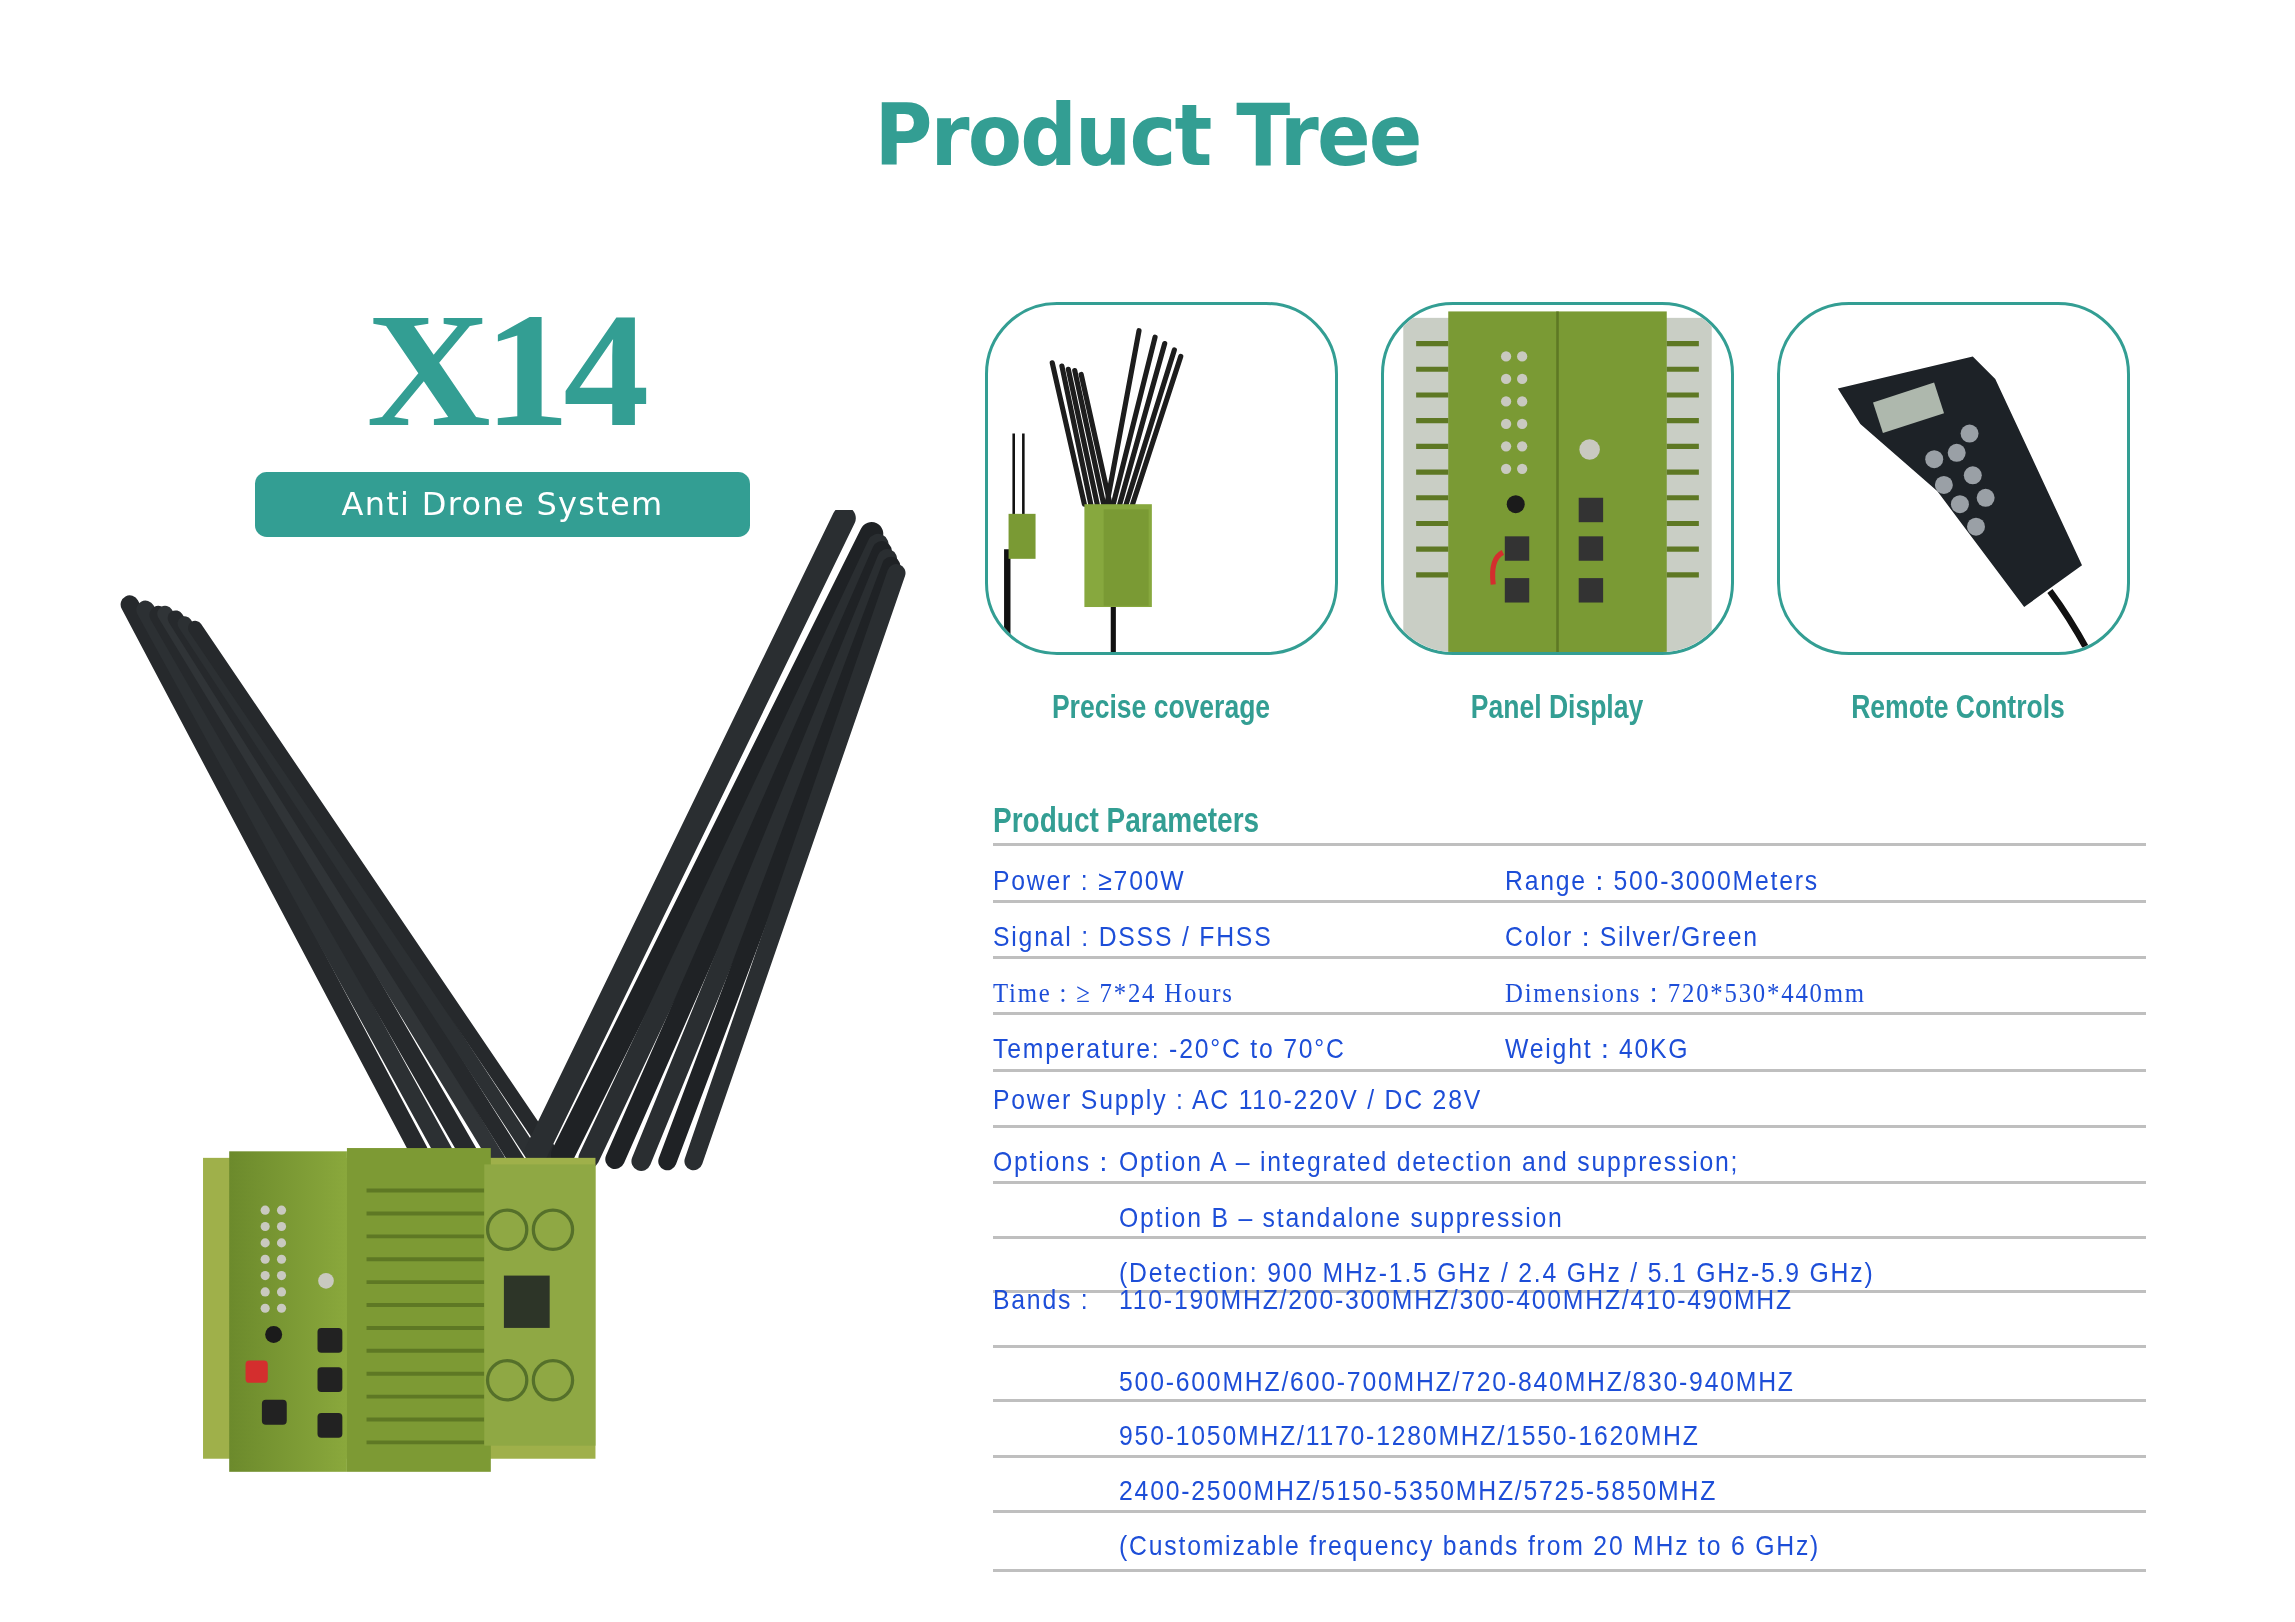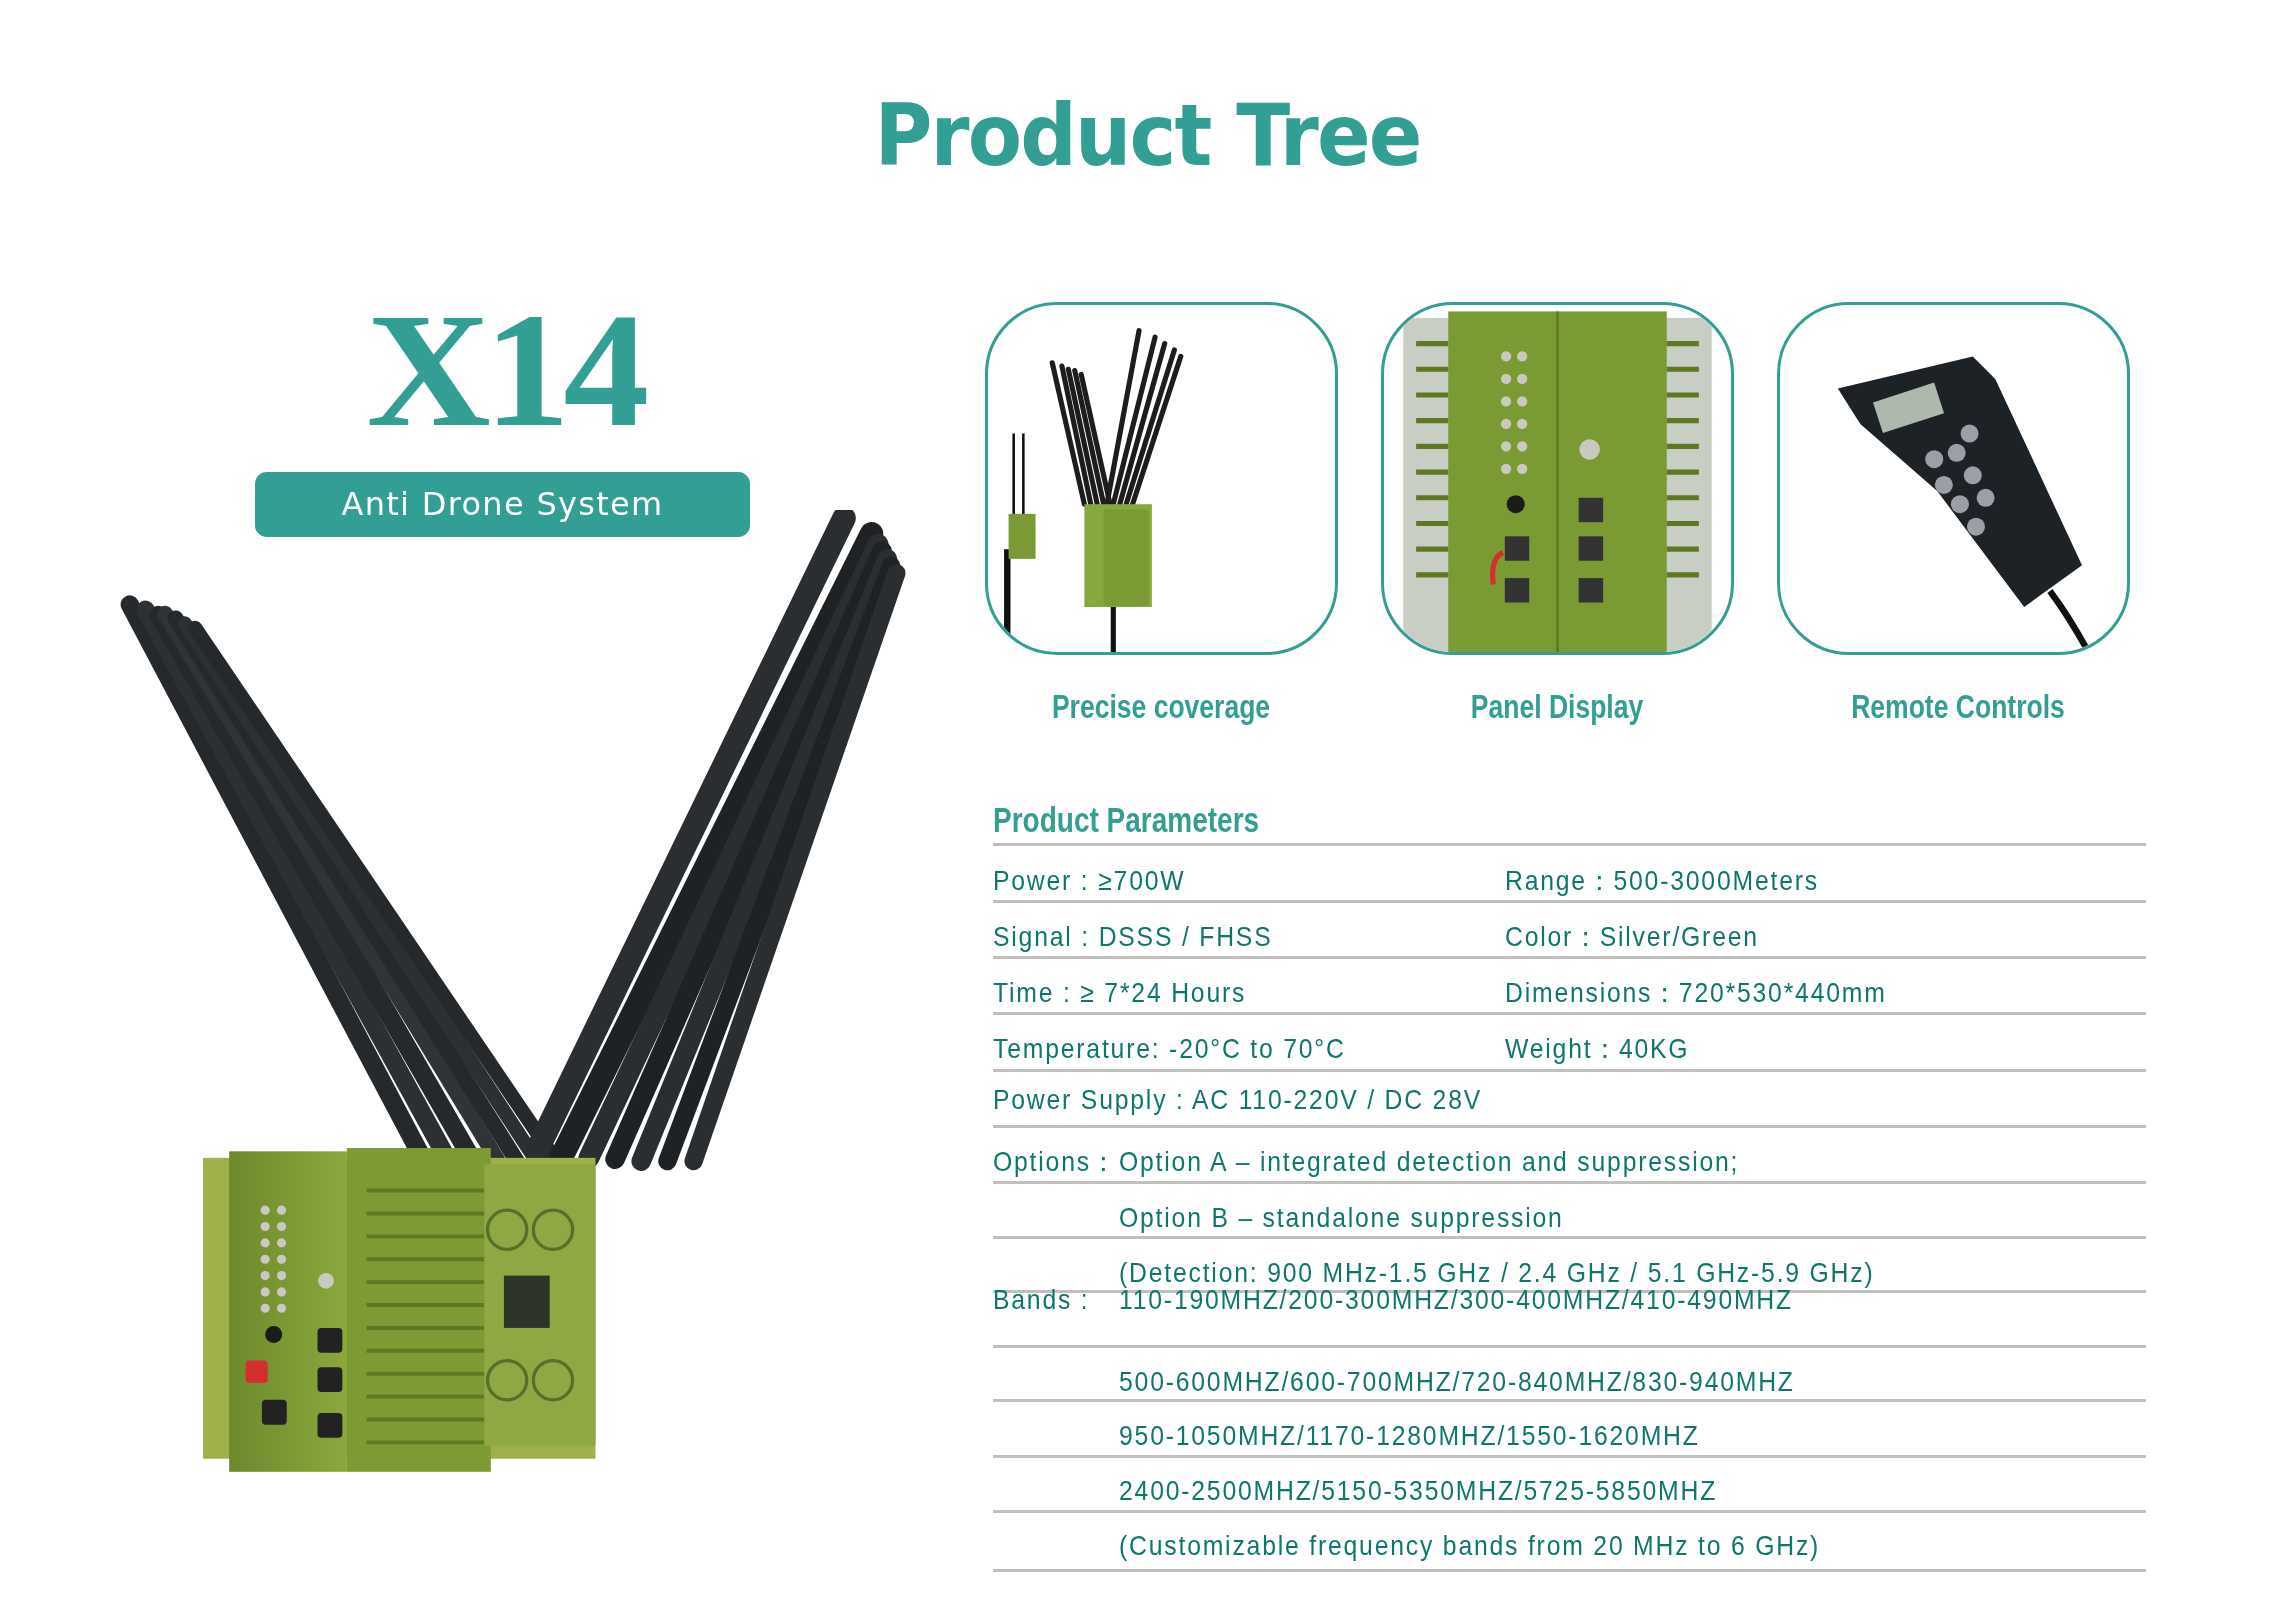--- a/index.html
+++ b/index.html
@@ -10,21 +10,21 @@
 
   
   #hero { position: absolute; left: 118px; top: 510px; width: 883px; height: 1021px; }
 
   .card { position: absolute; top: 302px; width: 353px; height: 353px; border: 3.9px solid #339e93; border-radius: 72px; background: #fff; overflow: hidden; box-sizing: border-box; }
   .card svg { width: 100%; height: 100%; display: block; }
   .caption { position: absolute; top: 687px; width: 366px; text-align: center; font-family: "Liberation Sans", sans-serif; font-weight: bold; font-size: 34px; color: #339e93; transform: scaleX(0.78); }
 
   #params-title { position: absolute; left: 993px; top: 800px; font-weight: bold; font-size: 35px; color: #339e93; transform-origin: left center; transform: scaleX(0.80); }
   .rule { position: absolute; left: 993px; width: 1153px; height: 2.6px; background: #bfbfbf; }
-  .row { position: absolute; left: 993px; width: 1153px; height: 56px; font-size: 27.5px; color: #0f766e; letter-spacing: 2px; line-height: 56px; white-space: nowrap; }
+  .row { position: absolute; left: 993px; width: 1153px; height: 56px; font-size: 27.5px; color: #1d4ed8; letter-spacing: 2px; line-height: 56px; white-space: nowrap; }
   .row .c1 { position: absolute; left: 0; transform-origin: left center; transform: scaleX(0.9); }
   .row .c2 { position: absolute; left: 512px; transform-origin: left center; transform: scaleX(0.9); }
   .row .ind { position: absolute; left: 126px; transform-origin: left center; transform: scaleX(0.9); }
 </style>
 </head>
 <body>
 
 <div id="page-title">Product Tree</div>
 
 <div id="model">X14</div>
@@ -227,21 +227,21 @@
   <span class="c2">Range：500-3000Meters</span>
 </div>
 <div class="rule" style="top:900px;"></div>
 
 <div class="row" style="top:909px;">
   <span class="c1">Signal  :  DSSS / FHSS</span>
   <span class="c2">Color：Silver/Green</span>
 </div>
 <div class="rule" style="top:956px;"></div>
 
-<div class="row" style="top:965px;">
+<div class="row" style="top:965px;font-family:Liberation Serif, serif;">
   <span class="c1">Time     :  ≥ 7*24 Hours</span>
   <span class="c2">Dimensions：720*530*440mm</span>
 </div>
 <div class="rule" style="top:1012px;"></div>
 
 <div class="row" style="top:1021px;">
   <span class="c1">Temperature: -20°C to 70°C</span>
   <span class="c2">Weight：40KG</span>
 </div>
 <div class="rule" style="top:1069px;"></div>

